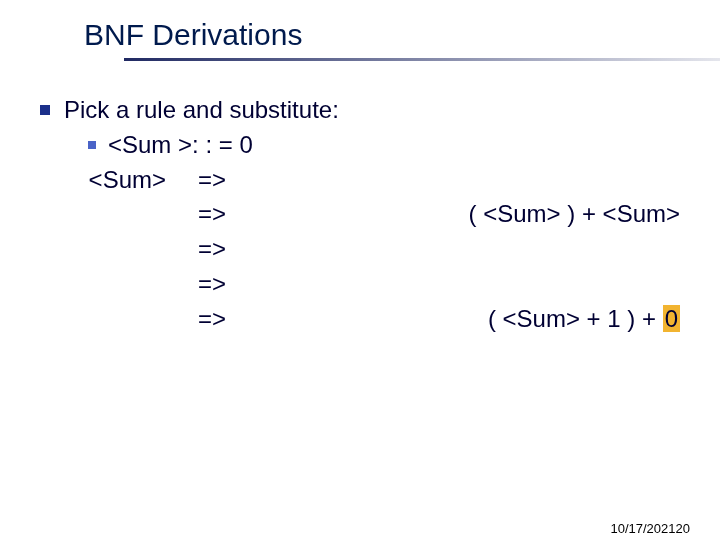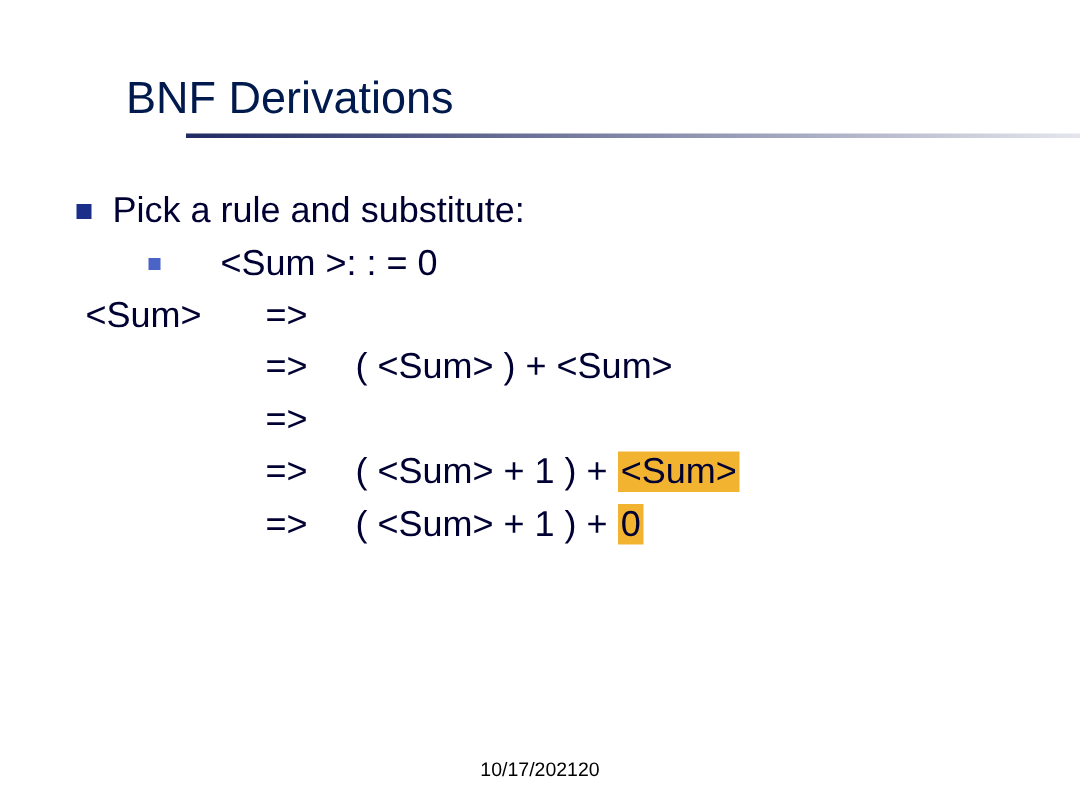--- a/index.html
+++ b/index.html
@@ -10,58 +10,57 @@
     position:relative;
     overflow:hidden;
   }
   .title-wrap {
     padding:18px 0 6px 84px;
   }
   .title {
     font-size:30px;
     font-weight:400;
     color:#001a4d;
-    margin-top:31px;
   }
   .title-underline {
     margin-top:6px;
     margin-left:40px;
     width:640px;
     height:3px;
     background:linear-gradient(to right, rgba(20,30,90,0.95), rgba(20,30,90,0.05));
   }
   .body {
-    padding:26px 40px 0 51px;
+    padding:26px 40px 0 40px;
     font-size:24px;
     line-height:1.45;
     color:#000033;
   }
   .bullet-row { display:flex; align-items:flex-start; }
   .sq-bullet {
     width:10px; height:10px; background:#1b2f8a;
     margin-top:12px; margin-right:14px; flex:0 0 auto;
   }
   .sq-bullet.small {
     width:8px; height:8px; background:#4a63c7;
     margin-top:13px; margin-right:12px;
   }
-  .indent-sub { padding-left:48px;gap:28px; }
+  .indent-sub { padding-left:48px; }
   .deriv-block { padding-left:6px; }
-  .deriv-line { display:flex; }
+  .deriv-line { display:flex;text-align:right; }
   .deriv-head { width:120px; flex:0 0 auto; }
   .deriv-arrow { width:60px; flex:0 0 auto; }
   .deriv-rest { flex:1 1 auto; }
   .hl {
     background:#f2b430;
     padding:0 2px;
   }
   .footer {
     position:absolute;
-    bottom:20px; left:30px; right:30px;
-    display:flex; justify-content:center;
+    bottom:4px; left:30px; right:30px;
+    display:flex; justify-content:flex-end;
     font-size:13px;
     font-family:Arial, sans-serif;
     color:#000;
   }
 </style>
 </head>
 <body>
 
 <div class="title-wrap">
   <div class="title">BNF Derivations</div>
@@ -94,23 +93,20 @@
     </div>
 
     <div class="deriv-line">
       <div class="deriv-head"></div>
       <div class="deriv-arrow">=&gt;</div>
     </div>
 
     <div class="deriv-line">
       <div class="deriv-head"></div>
       <div class="deriv-arrow">=&gt;</div>
-      <div class="deriv-rest">
-        <span>( &lt;Sum&gt; + 1 ) + </span><span class="hl">&lt;Sum&gt;</span>
-      </div>
     </div>
 
     <div class="deriv-line">
       <div class="deriv-head"></div>
       <div class="deriv-arrow">=&gt;</div>
       <div class="deriv-rest">
         <span>( &lt;Sum&gt; + 1 ) + </span><span class="hl">0</span>
       </div>
     </div>
 

